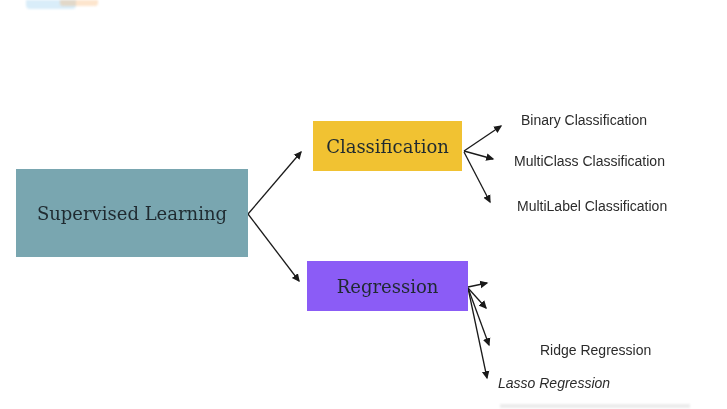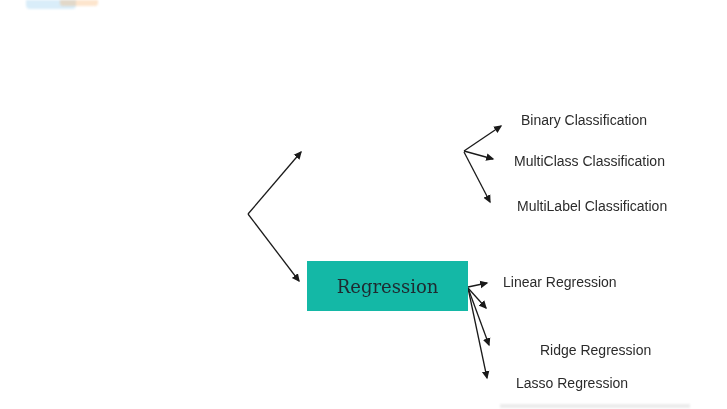--- a/index.html
+++ b/index.html
@@ -22,37 +22,37 @@
   .node-root{
     left:16px;top:169px;width:232px;height:88px;
     background:#79A6B0;
   }
   .node-classification{
     left:313px;top:121px;width:149px;height:50px;
     background:#F1C232;
   }
   .node-regression{
     left:307px;top:261px;width:161px;height:50px;
-    background:#14b8a6;
+    background:#8b5cf6;
   }
   .leaf{
     position:absolute;
     font-family:"Liberation Sans",sans-serif;
     font-size:14px;
     color:#2b2b2b;
     white-space:nowrap;
     transform:translateY(-50%);
   }
   .leaf-binary{left:521px;top:120px;}
   .leaf-multiclass{left:514px;top:161px;}
   .leaf-multilabel{left:517px;top:206px;}
   .leaf-linear{left:503px;top:282px;}
   .leaf-polynomial{left:504px;top:314px;}
   .leaf-ridge{left:506px;top:350px;margin-left:34px;}
-  .leaf-lasso{left:516px;top:383px;}
+  .leaf-lasso{left:498px;top:383px;font-style:italic;}
   .arrows{position:absolute;left:0;top:0;width:727px;height:409px;pointer-events:none;}
   .artifact-blue{
     position:absolute;left:26px;top:0;width:50px;height:9px;
     background:rgba(130,195,235,0.30);
     border-radius:0 0 4px 4px;
     filter:blur(1px);
   }
   .artifact-orange{
     position:absolute;left:60px;top:0;width:38px;height:6px;
     background:rgba(250,170,90,0.30);
@@ -86,27 +86,32 @@
       <line x1="464" y1="151" x2="501" y2="126" marker-end="url(#ah)"></line>
       <line x1="464" y1="151" x2="493" y2="159" marker-end="url(#ah)"></line>
       <line x1="464" y1="152" x2="490" y2="202" marker-end="url(#ah)"></line>
       <line x1="468" y1="287" x2="487" y2="283" marker-end="url(#ah)"></line>
       <line x1="468" y1="288" x2="486" y2="308" marker-end="url(#ah)"></line>
       <line x1="468" y1="288" x2="489" y2="345" marker-end="url(#ah)"></line>
       <line x1="468" y1="288" x2="487" y2="378" marker-end="url(#ah)"></line>
     </g>
   </svg>
 
+  <div class="node node-root">
+    <span>Supervised Learning</span>
+  </div>
 
+  <div class="node node-classification">
+    <span>Classification</span>
+  </div>
 
   <div class="node node-regression">
     <span>Regression</span>
   </div>
 
   <span class="leaf leaf-binary">Binary Classification</span>
   <span class="leaf leaf-multiclass">MultiClass Classification</span>
   <span class="leaf leaf-multilabel">MultiLabel Classification</span>
 
-  <span class="leaf leaf-linear">Linear Regression</span>
   <span class="leaf leaf-ridge">Ridge Regression</span>
   <span class="leaf leaf-lasso">Lasso Regression</span>
 
 </div>
 
 </body></html>

